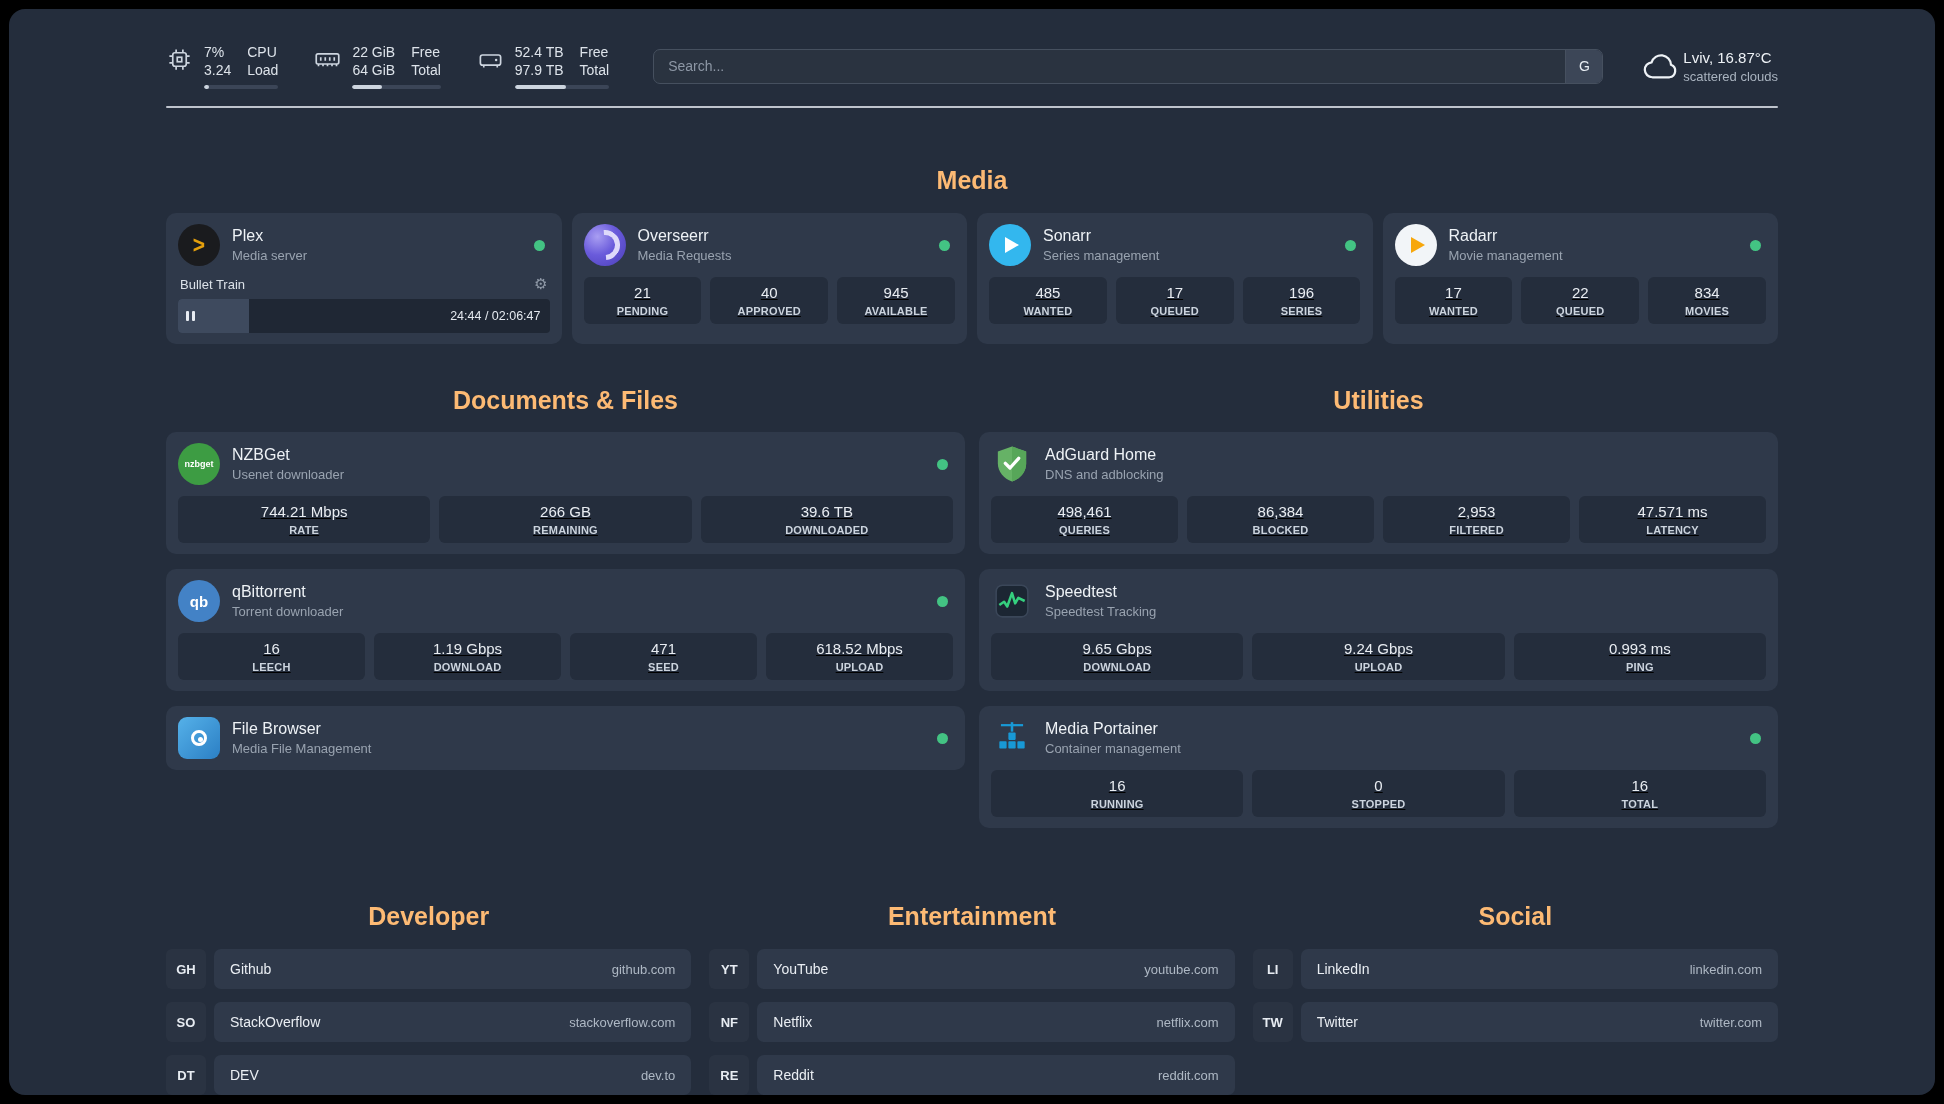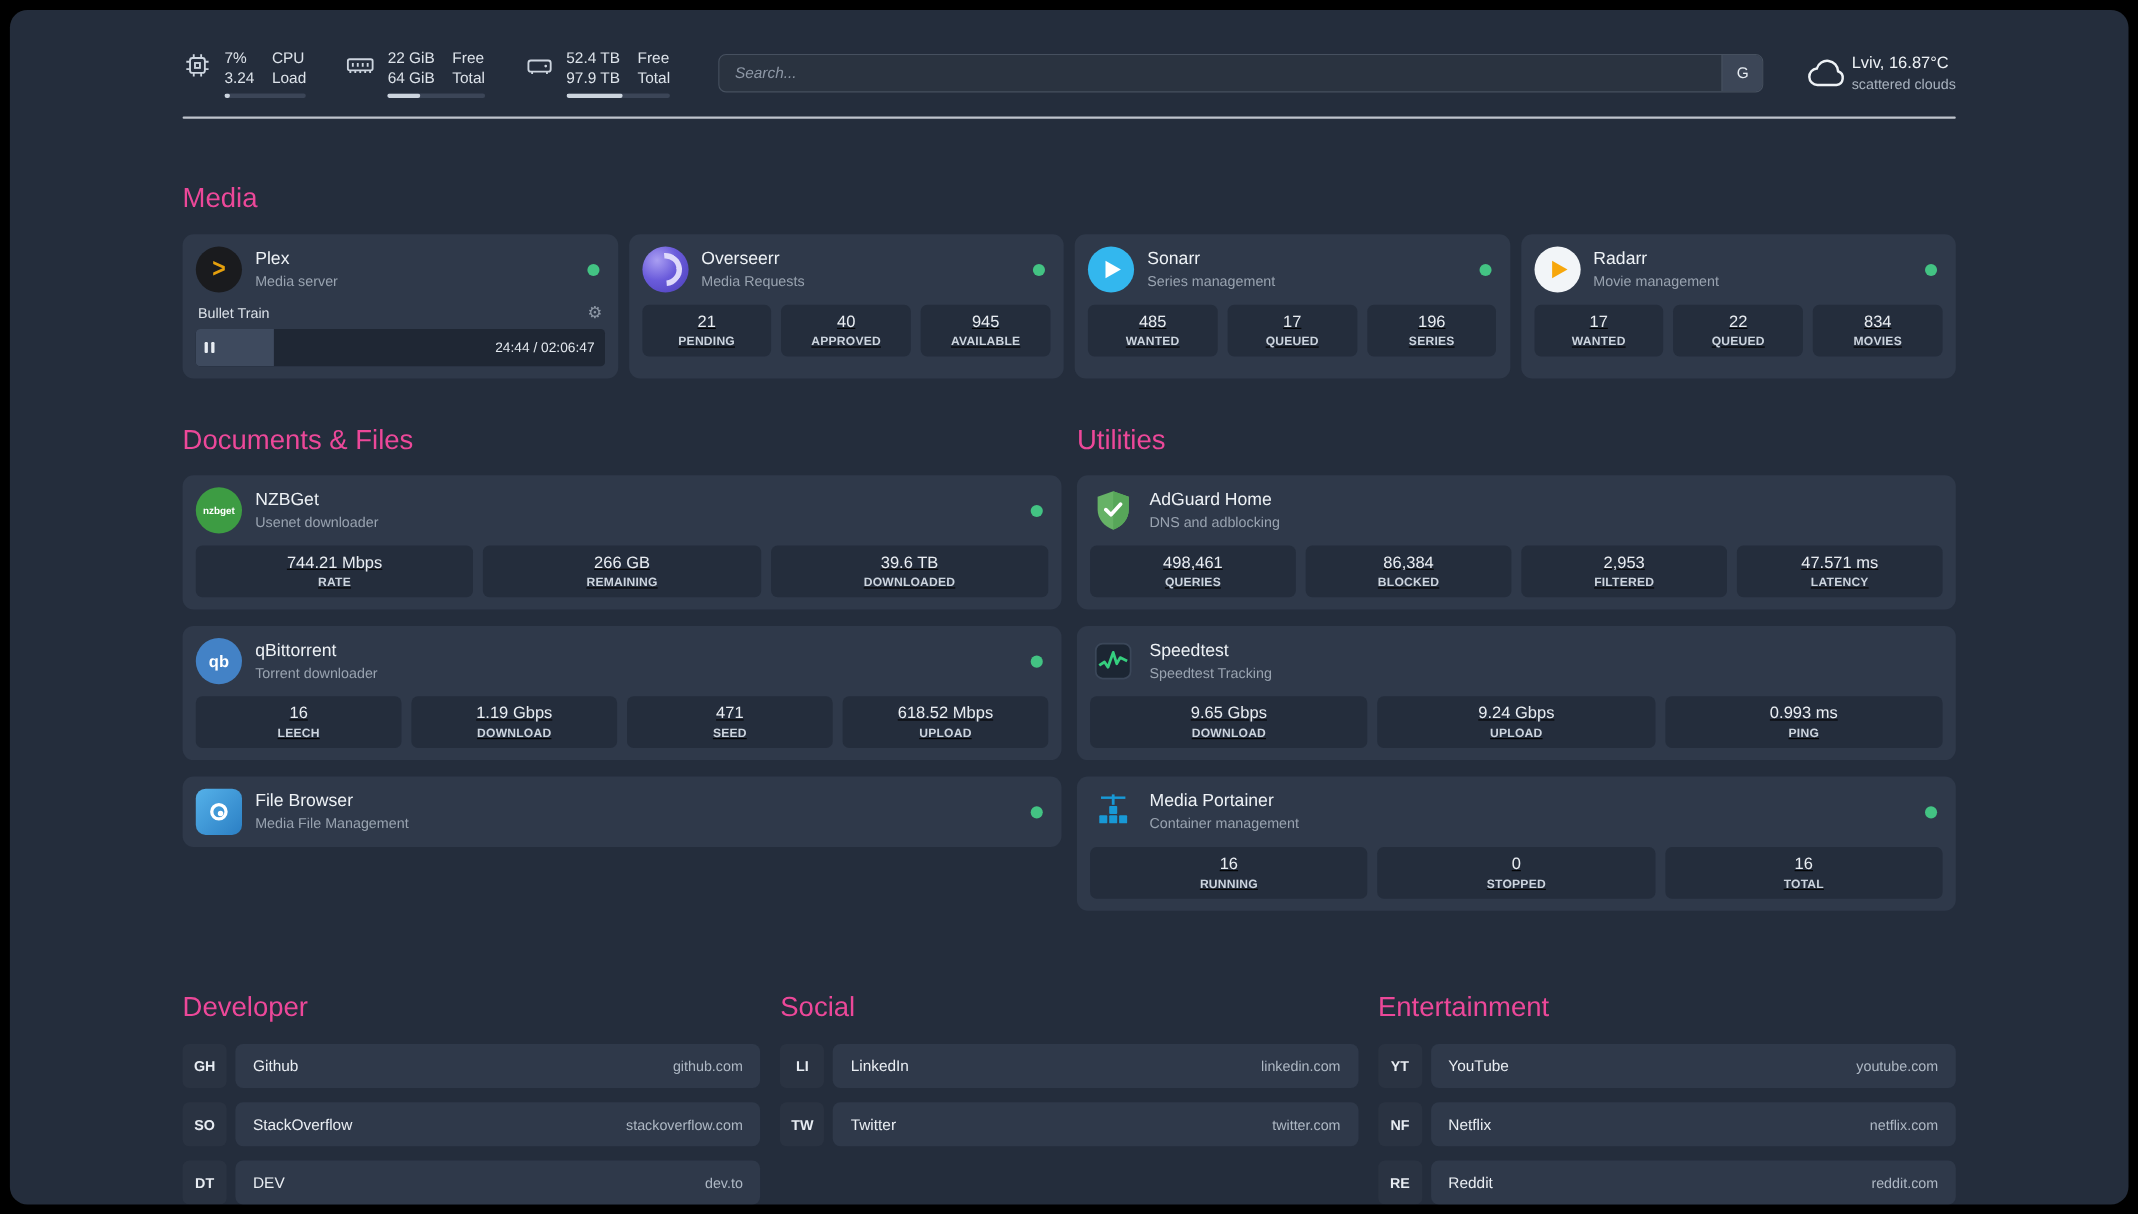--- a/index.html
+++ b/index.html
@@ -27,37 +27,37 @@
   .mon-bar { margin-top: 6px; height: 4px; width: 100%; background: #3b4557; border-radius: 2px; overflow: hidden; }
   .mon-bar > span { display: block; height: 100%; background: #ccd4de; border-radius: 2px; }
 
   .searchbar {
     flex: 1; display: flex; align-items: center; height: 35px;
     margin: 0 38px 0 8px;
     background: #2a3340; border: 1px solid #46505f; border-radius: 7px; overflow: hidden;
   }
   .searchbar input {
     flex: 1; background: transparent; border: none; outline: none;
-    color: #f9a8d4; font-size: 14px; padding: 0 14px; font-family: inherit; font-style: italic;
+    color: #f9a8d4; font-size: 14px; padding: 0 14px; font-family: inherit;
   }
   .searchbar input::placeholder { color: #8d97a5; }
   .search-g {
     width: 37px; height: 100%; display: flex; align-items: center; justify-content: center;
     background: #3c4657; color: #e8edf3; font-size: 14px; border-left: 1px solid #46505f; cursor: pointer;
   }
 
   .weather { display: flex; align-items: center; }
   .weather .weather-icon { width: 42px; height: 32px; }
   .weather-loc { font-size: 15px; color: #eef2f6; }
   .weather-cond { font-size: 13px; color: #a9b3bf; margin-top: 3px; }
 
   .divider { margin-top: 17px; height: 2px; background: #d9dee5; opacity: .85; border-radius: 1px; }
 
   
-  .section-title { font-size: 25px; font-weight: 400; color: #ec4899; }
+  .section-title { font-size: 25px; font-weight: 700; color: #fdba74; text-align: center; }
   .media-section { margin-top: 58px; }
   .grid-4 { display: grid; grid-template-columns: repeat(4, 1fr); gap: 10px; margin-top: 18px; }
   .two-col { display: grid; grid-template-columns: 1fr 1fr; gap: 14px; margin-top: 42px; }
   .col-cards { display: flex; flex-direction: column; gap: 15px; margin-top: 17px; }
 
   
   .card { background: #2f394a; border-radius: 10px; padding: 11px 12px; cursor: pointer; }
   .card-head { display: flex; align-items: center; }
   .app-icon {
     width: 42px; height: 42px; border-radius: 50%; flex: 0 0 42px;
@@ -542,62 +542,62 @@
             <span class="bm-abbr">DT</span>
             <div class="bm-pill">
               <span class="bm-name">DEV</span>
               <span class="bm-url">dev.to</span>
             </div>
           </div>
         </div>
       </div>
 
       <div>
+        <h2 class="section-title">Entertainment</h2>
+        <div class="bm-list">
+          <div class="bm-row">
+            <span class="bm-abbr">YT</span>
+            <div class="bm-pill">
+              <span class="bm-name">YouTube</span>
+              <span class="bm-url">youtube.com</span>
+            </div>
+          </div>
+          <div class="bm-row">
+            <span class="bm-abbr">NF</span>
+            <div class="bm-pill">
+              <span class="bm-name">Netflix</span>
+              <span class="bm-url">netflix.com</span>
+            </div>
+          </div>
+          <div class="bm-row">
+            <span class="bm-abbr">RE</span>
+            <div class="bm-pill">
+              <span class="bm-name">Reddit</span>
+              <span class="bm-url">reddit.com</span>
+            </div>
+          </div>
+        </div>
+      </div>
+
+      <div>
         <h2 class="section-title">Social</h2>
         <div class="bm-list">
           <div class="bm-row">
             <span class="bm-abbr">LI</span>
             <div class="bm-pill">
               <span class="bm-name">LinkedIn</span>
               <span class="bm-url">linkedin.com</span>
             </div>
           </div>
           <div class="bm-row">
             <span class="bm-abbr">TW</span>
             <div class="bm-pill">
               <span class="bm-name">Twitter</span>
               <span class="bm-url">twitter.com</span>
             </div>
           </div>
         </div>
       </div>
 
-      <div>
-        <h2 class="section-title">Entertainment</h2>
-        <div class="bm-list">
-          <div class="bm-row">
-            <span class="bm-abbr">YT</span>
-            <div class="bm-pill">
-              <span class="bm-name">YouTube</span>
-              <span class="bm-url">youtube.com</span>
-            </div>
-          </div>
-          <div class="bm-row">
-            <span class="bm-abbr">NF</span>
-            <div class="bm-pill">
-              <span class="bm-name">Netflix</span>
-              <span class="bm-url">netflix.com</span>
-            </div>
-          </div>
-          <div class="bm-row">
-            <span class="bm-abbr">RE</span>
-            <div class="bm-pill">
-              <span class="bm-name">Reddit</span>
-              <span class="bm-url">reddit.com</span>
-            </div>
-          </div>
-        </div>
-      </div>
-
     </div>
 
   </div>
 </div>
 
 </body></html>

